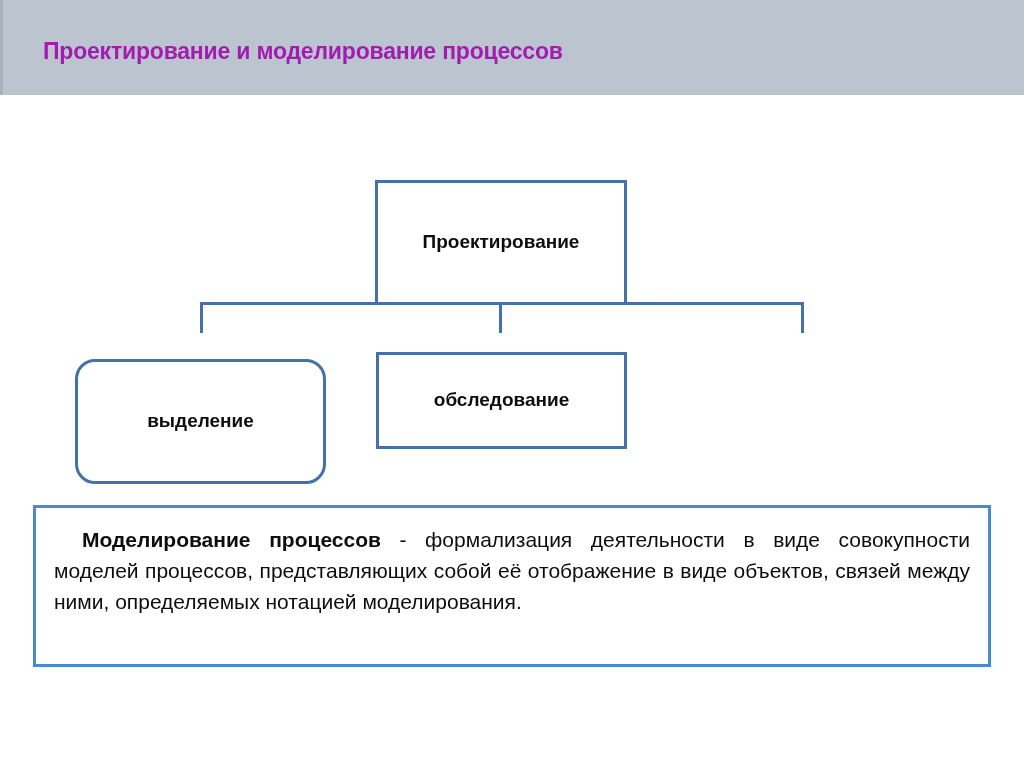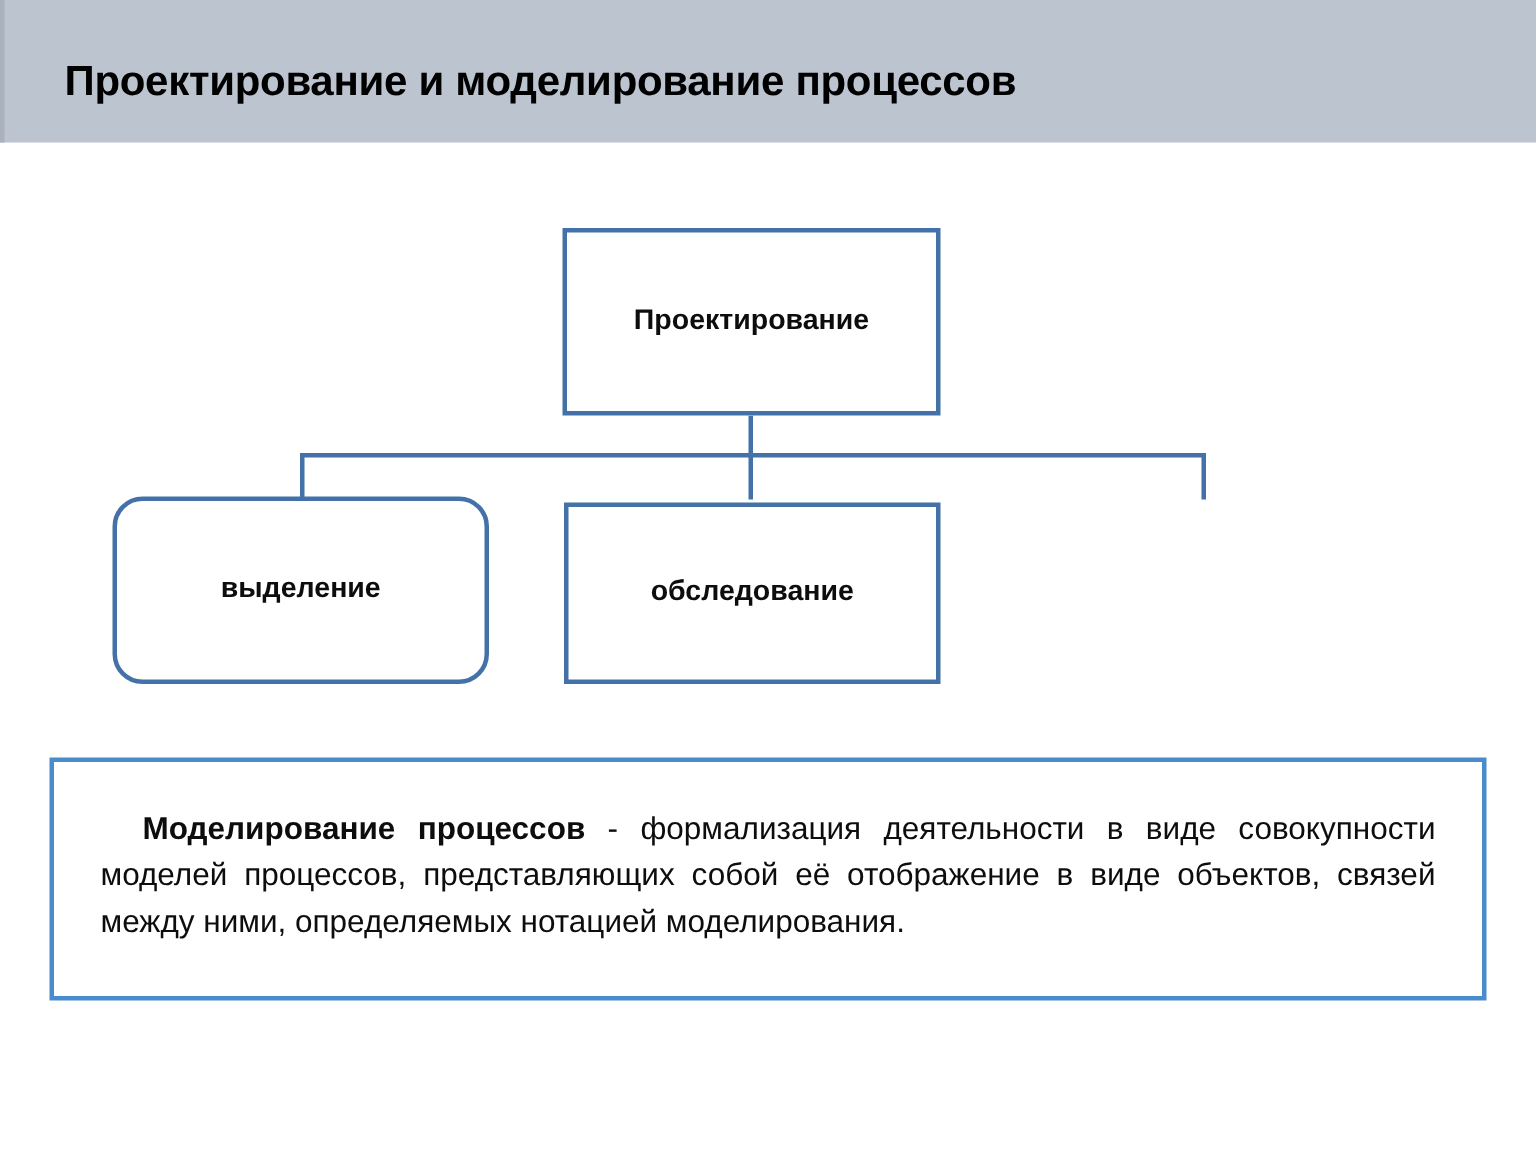--- a/index.html
+++ b/index.html
@@ -24,23 +24,23 @@
     width: 1024px;
     height: 95px;
     background: #bcc4d0;
     box-sizing: border-box;
     border-left: 3px solid #aab2c0;
   }
   #page-title {
     position: absolute;
     left: 40px;
     top: 38px;
-    font-size: 28px;
+    font-size: 23px;
     font-weight: bold;
-    color: #000000;
+    color: #a21caf;
     letter-spacing: -0.2px;
     white-space: nowrap;
   }
 
   
   #diagram {
     position: absolute;
     left: 0;
     top: 0;
     width: 1024px;
@@ -50,20 +50,21 @@
 
   .node-box {
     position: absolute;
     box-sizing: border-box;
     background: #ffffff;
     border: 3px solid #4472a8;
     display: flex;
     align-items: center;
     justify-content: center;
     pointer-events: auto;
+    margin-top: 28px;
   }
   .node-label {
     font-size: 19px;
     font-weight: bold;
     color: #0d0d0d;
     text-align: center;
     line-height: 1.2;
   }
 
   #node-root {
@@ -74,23 +75,23 @@
   }
   #node-child-0 {
     left: 75px;
     top: 331px;
     width: 251px;
     height: 125px;
     border-radius: 20px;
   }
   #node-child-1 {
     left: 376px;
-    top: 335px;
+    top: 324px;
     width: 251px;
-    height: 121px;
+    height: 97px;
   }
   #node-child-2 {
     left: 677px;
     top: 331px;
     width: 251px;
     height: 125px;
   }
 
   
   .connector {
@@ -140,21 +141,21 @@
     background: #ffffff;
     border: 3px solid #4a8ccb;
     padding: 16px 18px 10px 18px;
   }
   #definition-text {
     font-size: 21px;
     line-height: 31px;
     color: #0d0d0d;
     text-align: justify;
     text-indent: 28px;
-    margin: 13px;
+    margin: 0;
   }
   #definition-text .lead {
     font-weight: bold;
   }
 </style>
 </head>
 <body>
 
 <div id="header-bar">
   <div id="page-title">Проектирование и моделирование процессов</div>

